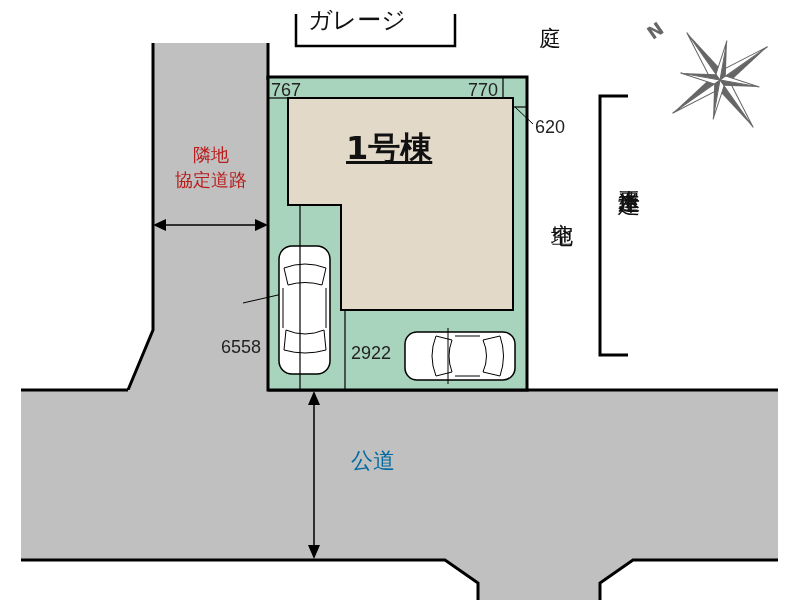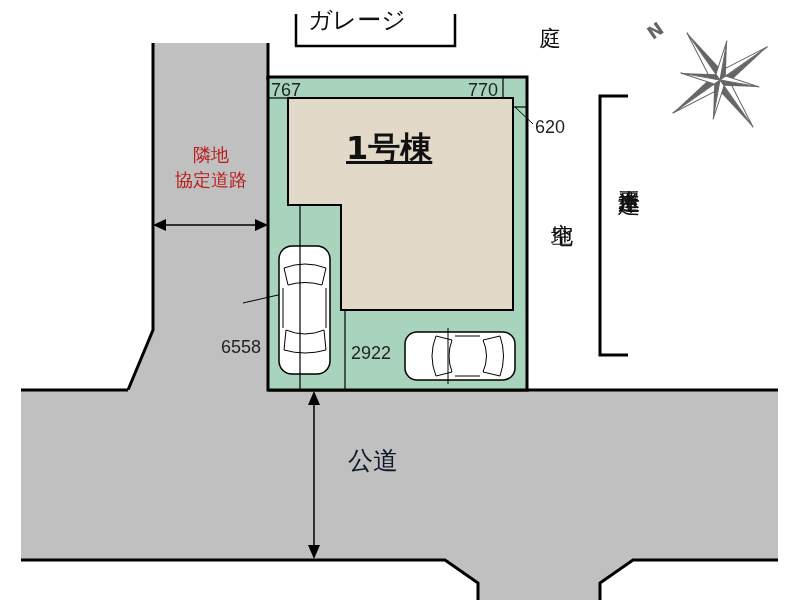--- a/index.html
+++ b/index.html
@@ -106,18 +106,18 @@
 <div class="lbl dim" style="left:221px; top:303px;margin-top:35px;">6558</div>
 <div class="lbl dim" style="left:351px; top:344px;">2922</div>
 
 <div class="lbl" style="left:346px; top:132px; font-size:32px; font-weight:bold;text-decoration:underline;">1号棟</div>
 
 <div style="position:absolute; left:158px; top:142px; width:106px; text-align:center; font-size:18px; line-height:25px; color:#b91c1c;">
   <div>隣地</div>
   <div>協定道路</div>
 </div>
 
-<div style="position:absolute; left:318px; top:446px; width:110px; text-align:center; font-size:25px; line-height:30px; color:#0f172a;">
+<div style="position:absolute; left:318px; top:446px; width:110px; text-align:center; font-size:22px; line-height:30px; color:#0369a1;">
   <div>公道</div>
 </div>
 
 <div class="lbl vert" style="left:551px; top:205px; font-size:22px;">空地</div>
 <div class="lbl vert" style="left:618px; top:172px; font-size:22px; letter-spacing:1px;">木造平屋建</div>
 
 </body></html>

